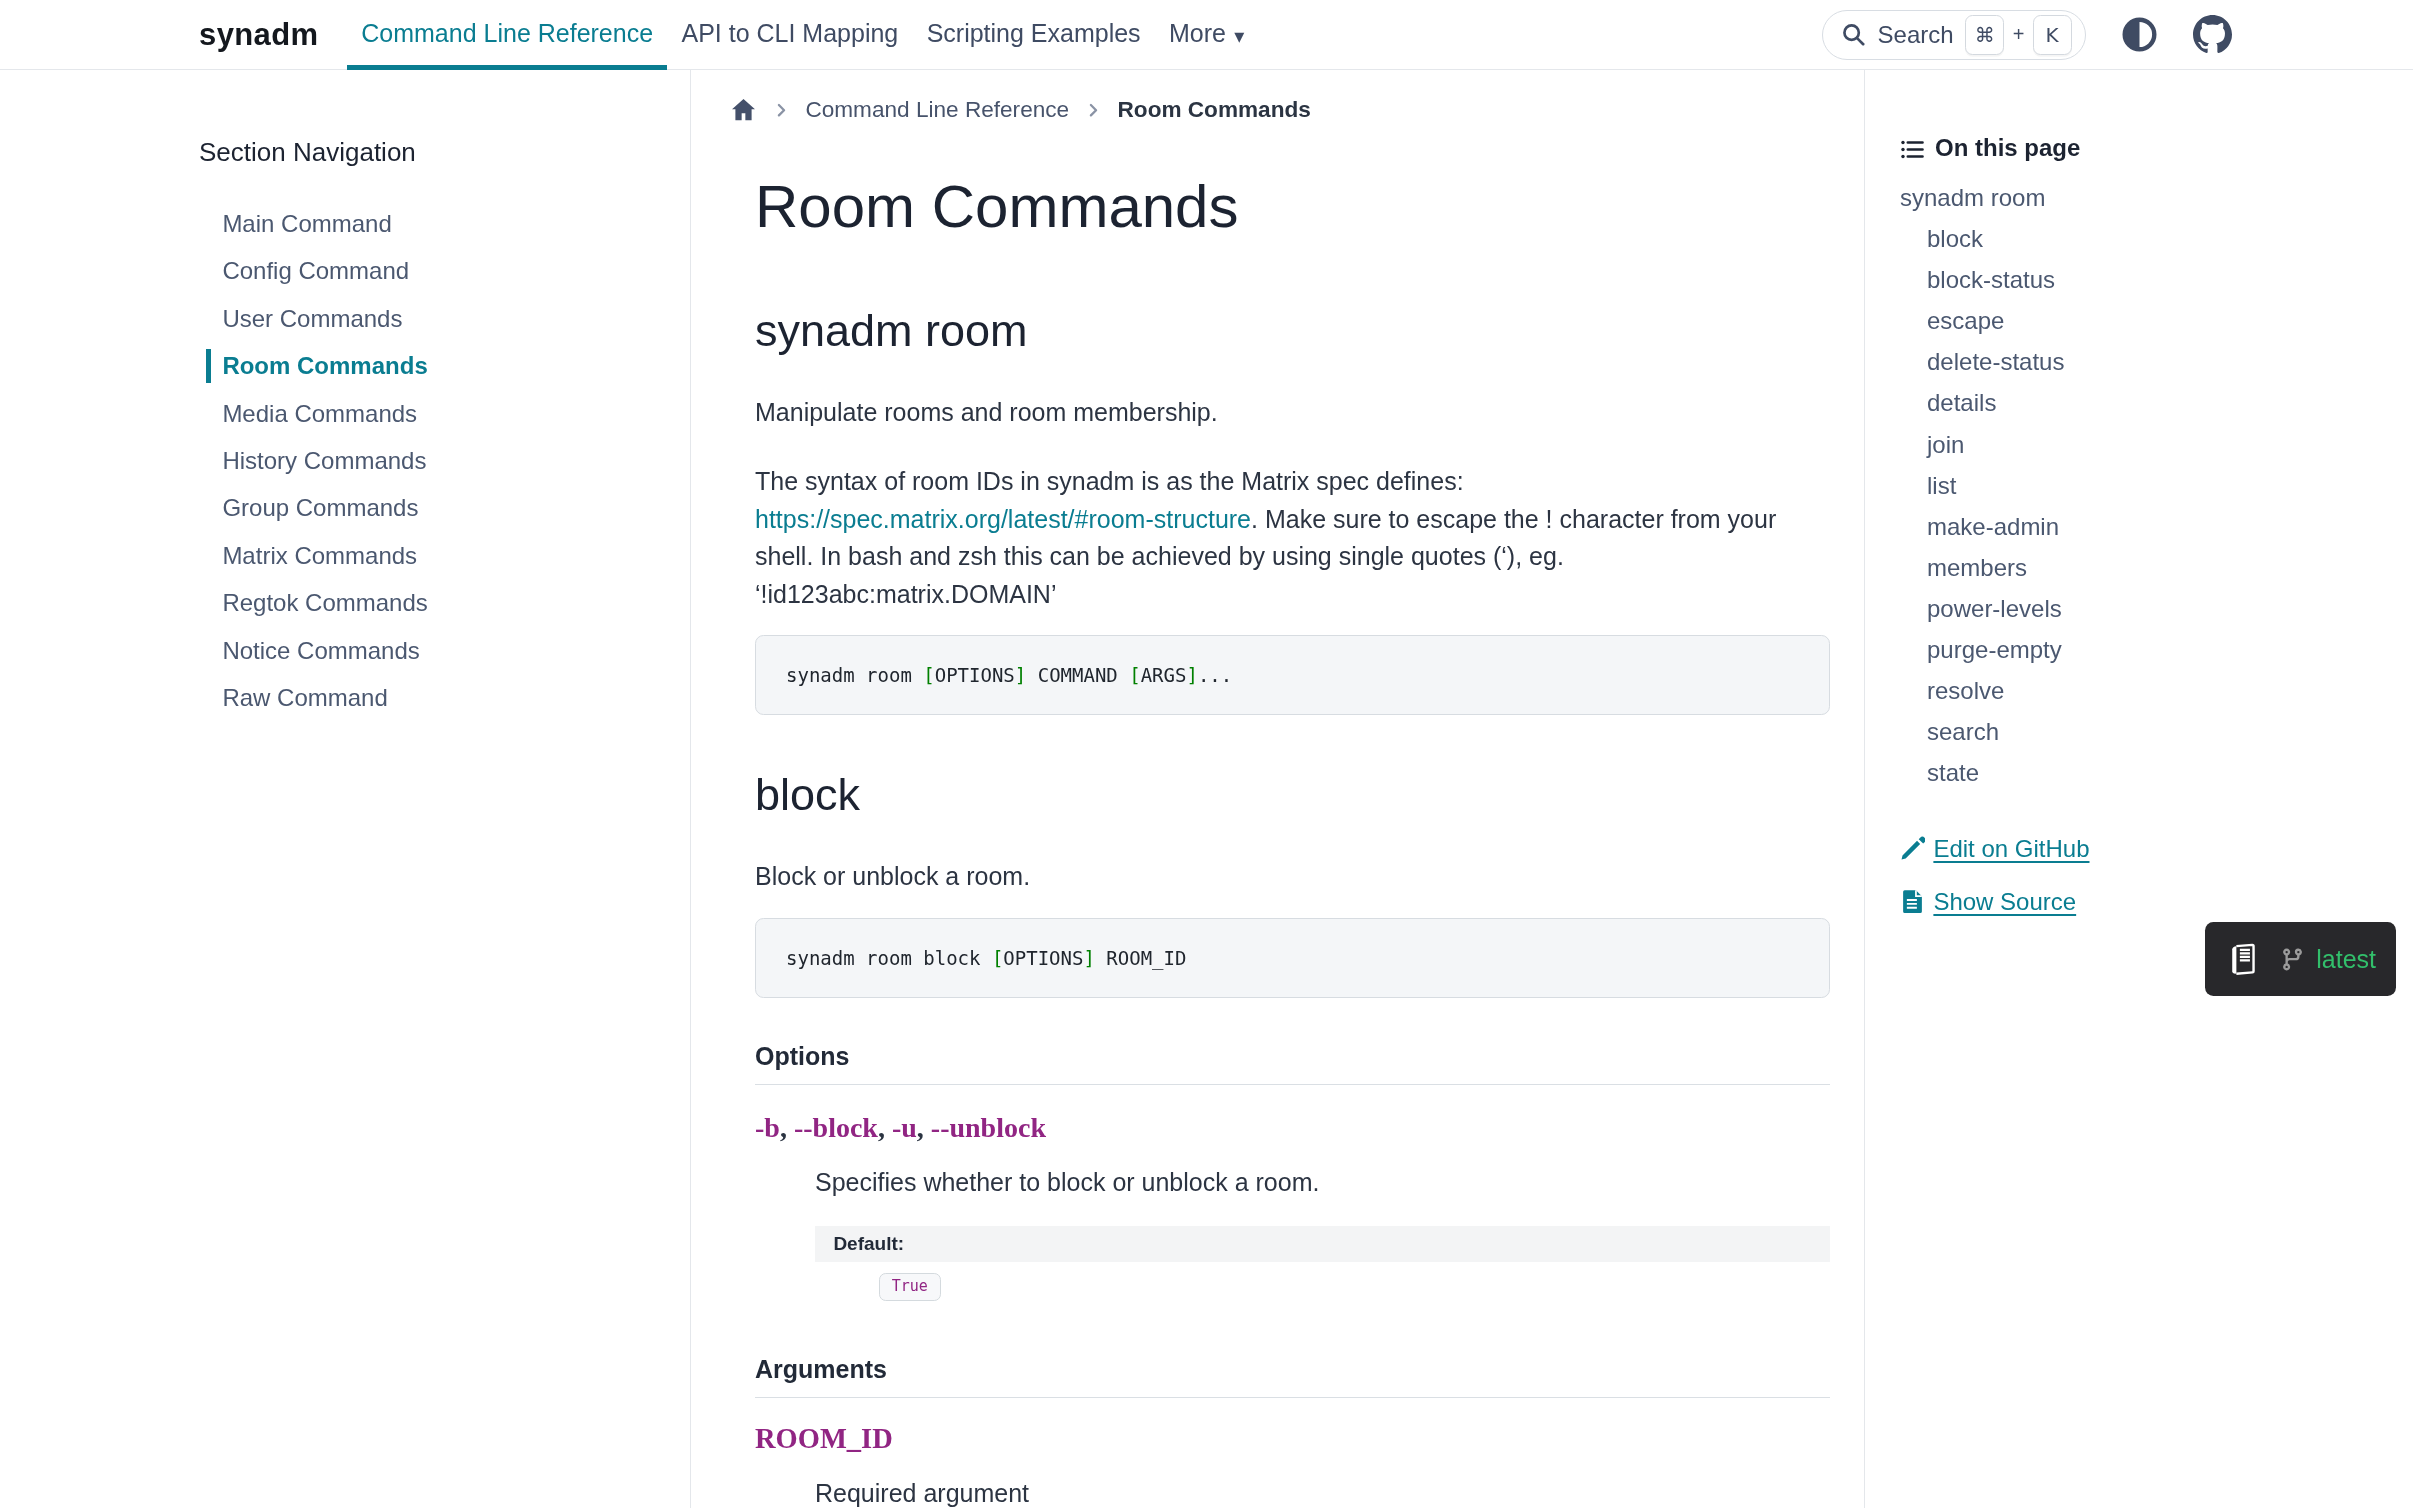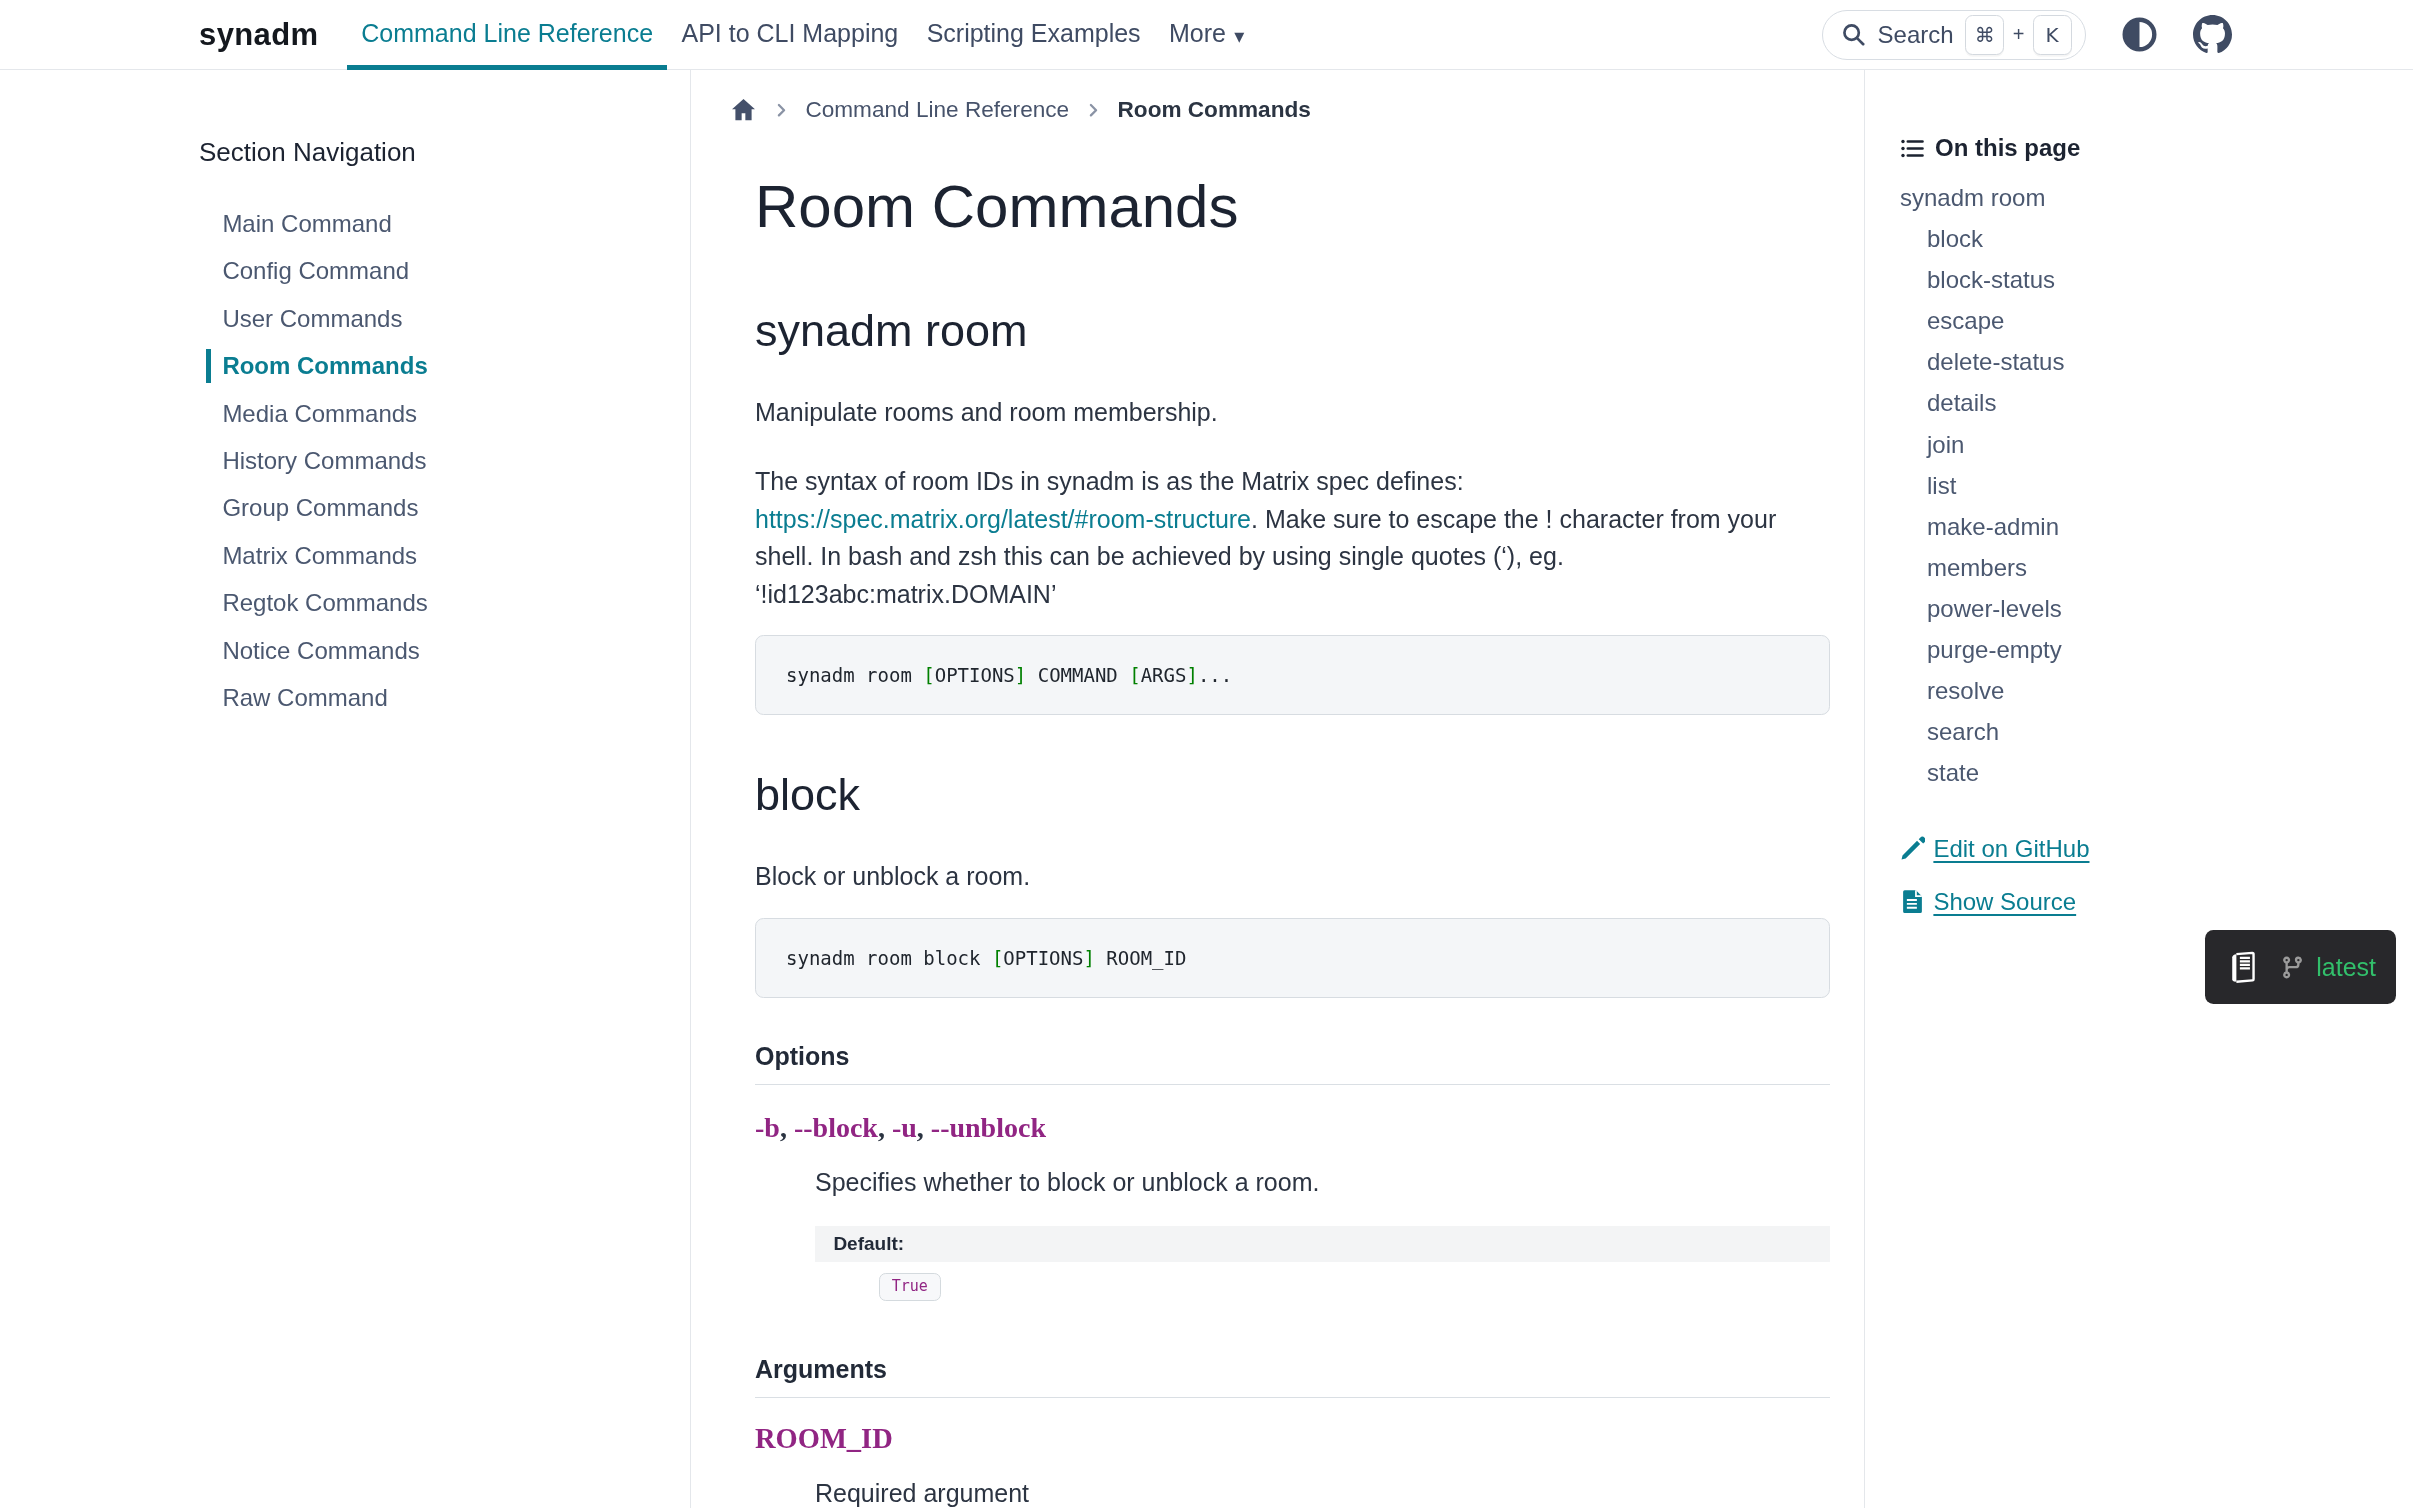--- a/index.html
+++ b/index.html
@@ -78,32 +78,32 @@
   .field-row{margin-top:25px;background:#f3f4f5;padding:6.7px 0 6.7px 18.4px;}
   .field-label{font-size:19px;font-weight:700;color:#222a38;}
   .field-value{margin:11.7px 0 0 64px;}
   .lit-badge{display:inline-block;font-family:"DejaVu Sans Mono","Liberation Mono",monospace;
     font-size:15px;color:var(--inline-code-purple);background:#f7f8fa;border:1.7px solid #d4dade;
     border-radius:6.7px;padding:2.5px 11.7px 5px;text-align:right;}
   .rubric-args{margin-top:54px;}
   .sig-arg{margin-top:25px;font-size:28.5px;}
 
   .toc{width:549px;flex:0 0 549px;border-left:1.7px solid var(--hairline);padding:64px 17px 0 35px;}
-  .toc-title{display:flex;align-items:center;gap:10px;font-size:24px;font-weight:700;
+  .toc-title{display:flex;align-items:flex-end;gap:10px;font-size:24px;font-weight:700;
     color:var(--heading);margin-bottom:22px;}
   .toc ul{list-style:none;}
   .toc li{font-size:24px;line-height:28.5px;color:var(--muted);margin-bottom:12.6px;cursor:pointer;}
   .toc li.lvl2{padding-left:27px;}
   .toc-extra{margin-top:47px;display:flex;flex-direction:column;gap:25px;}
   .toc-link{display:flex;align-items:center;gap:8.4px;font-size:24px;color:var(--accent);
     text-decoration:none;cursor:pointer;}
   .toc-link .lbl{text-decoration:underline;text-underline-offset:4.2px;}
 
   
-  .rtd-badge{position:absolute;right:17px;bottom:76px;width:191px;height:74px;
+  .rtd-badge{position:absolute;right:17px;bottom:84px;width:191px;height:74px;
     background:#28282b;border-radius:8.4px;display:flex;align-items:center;
     padding:0 20px;cursor:pointer;}
   .rtd-badge .latest{margin-left:11.7px;font-size:25px;color:var(--version-latest-green);}
   .rtd-badge .spacer{flex:1;}
 </style>
 </head>
 <body>
 
 <div class="page">
 

